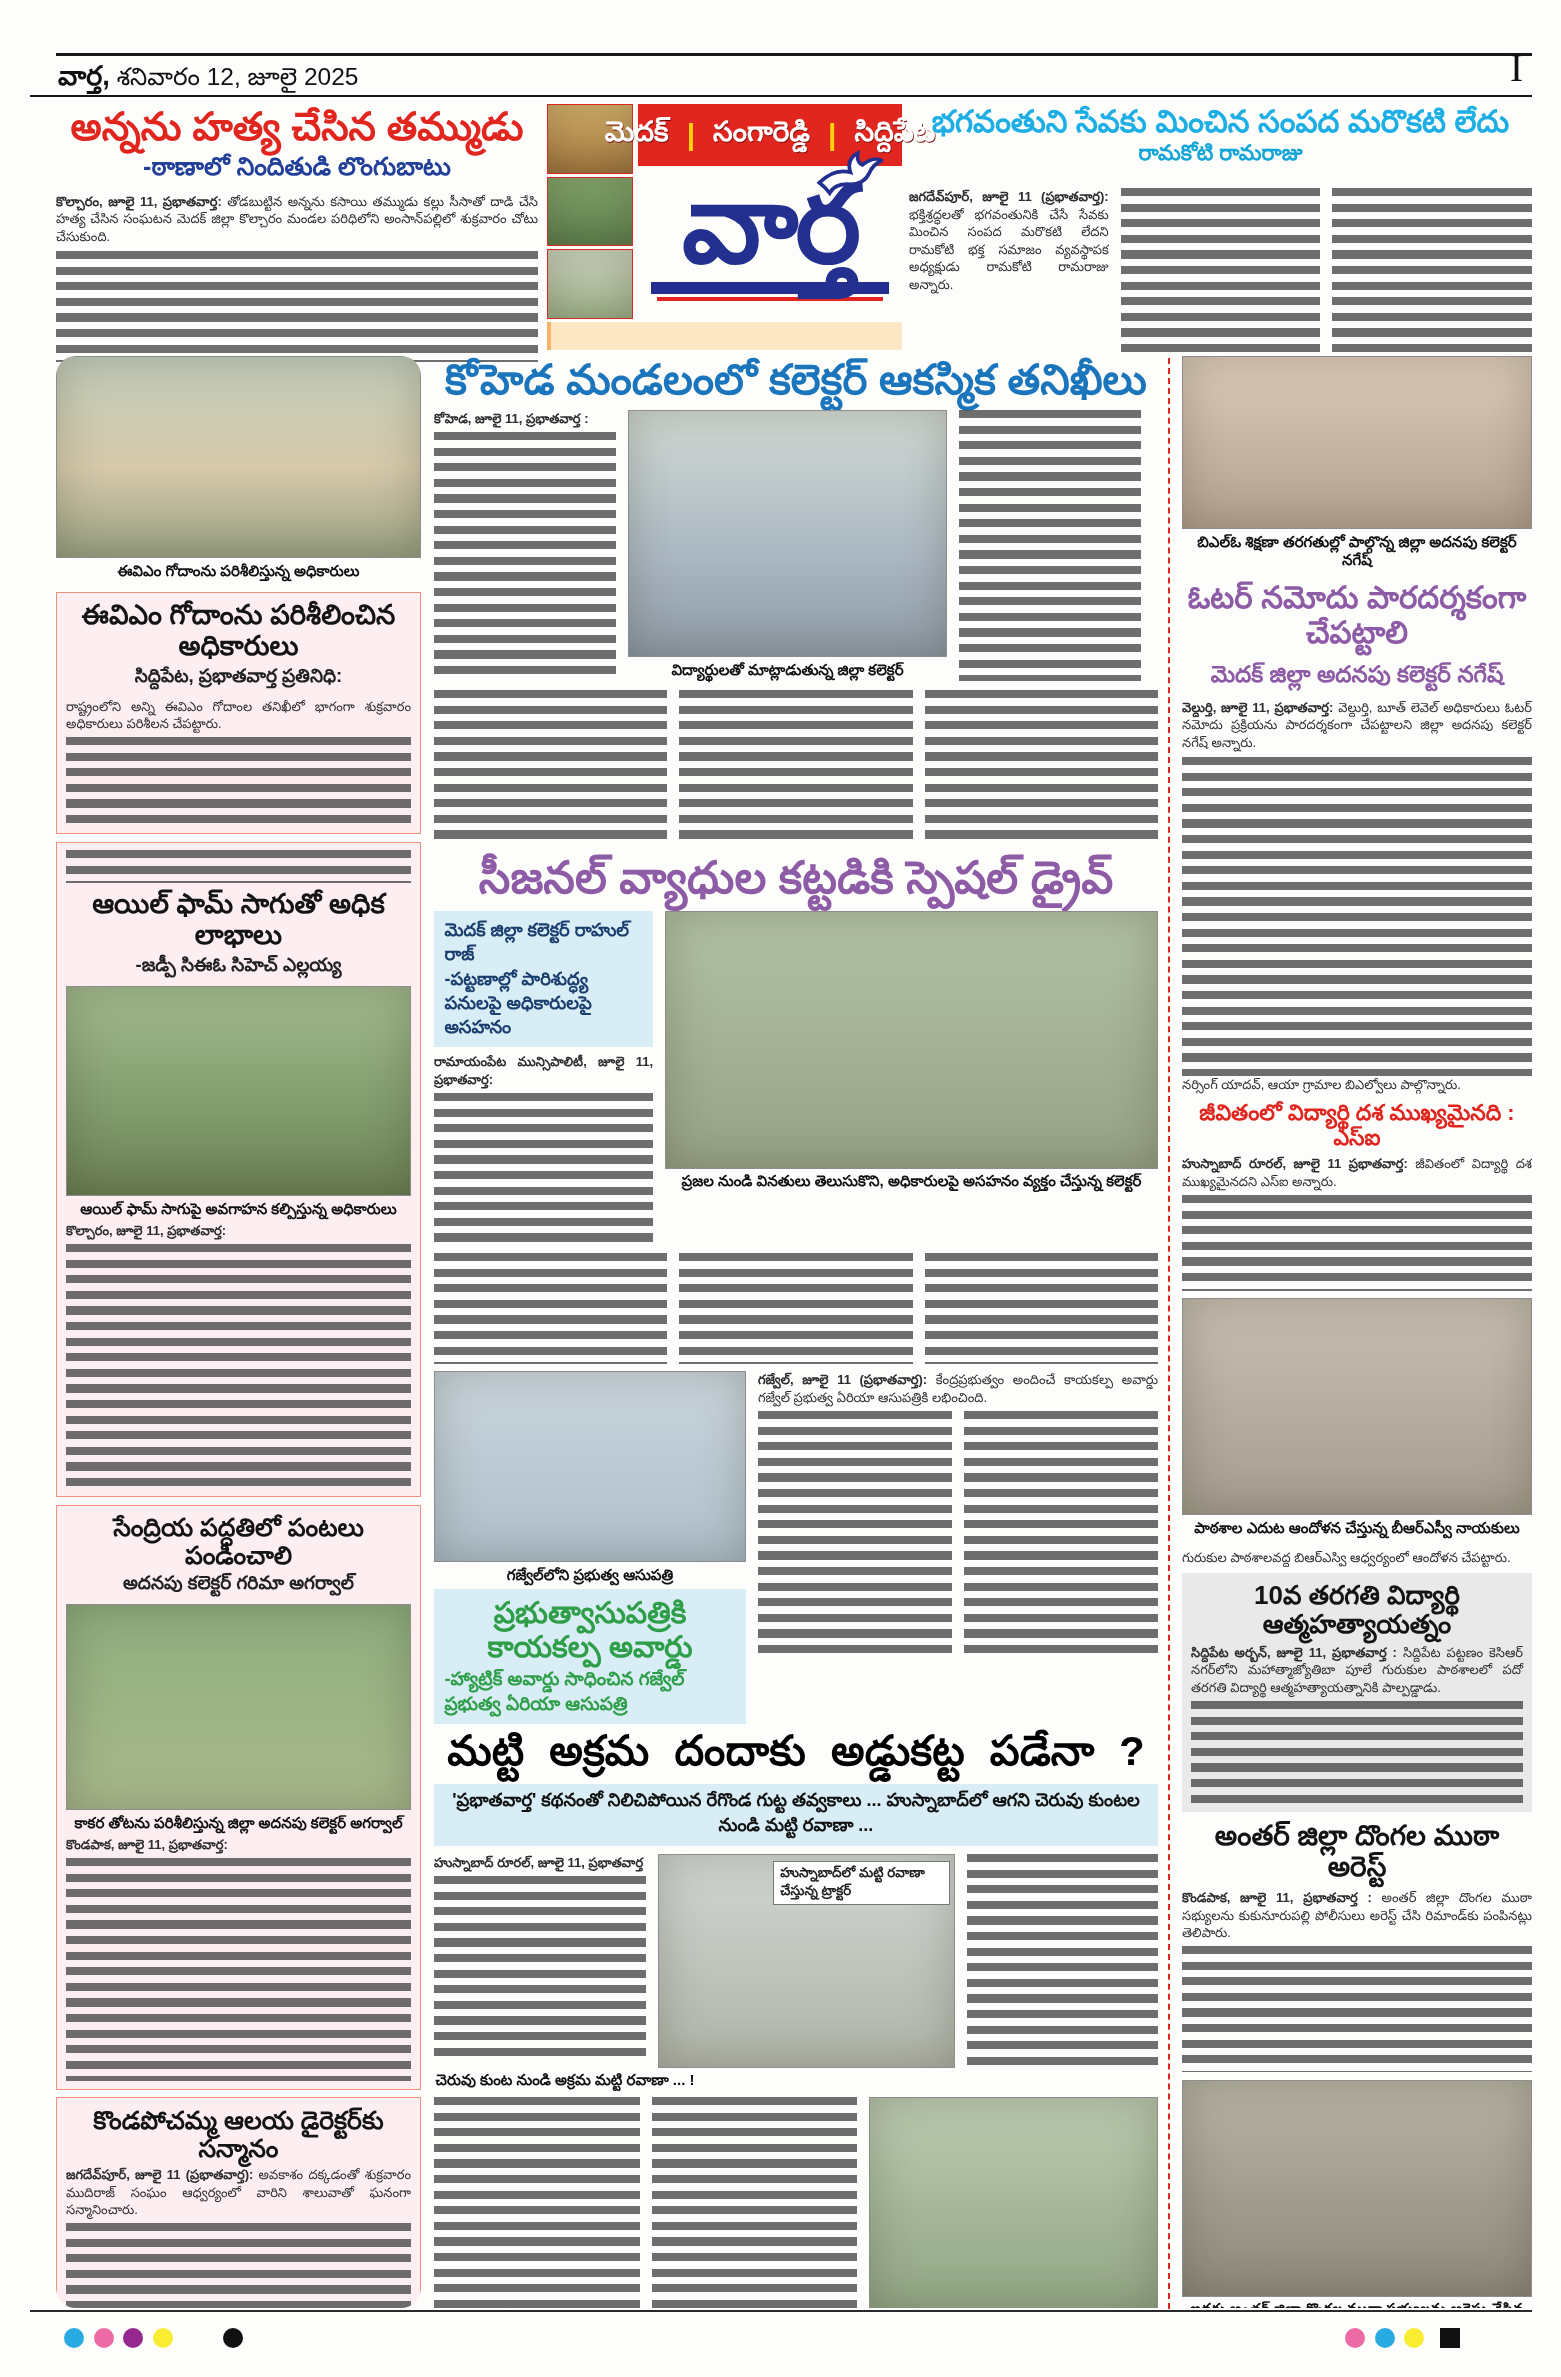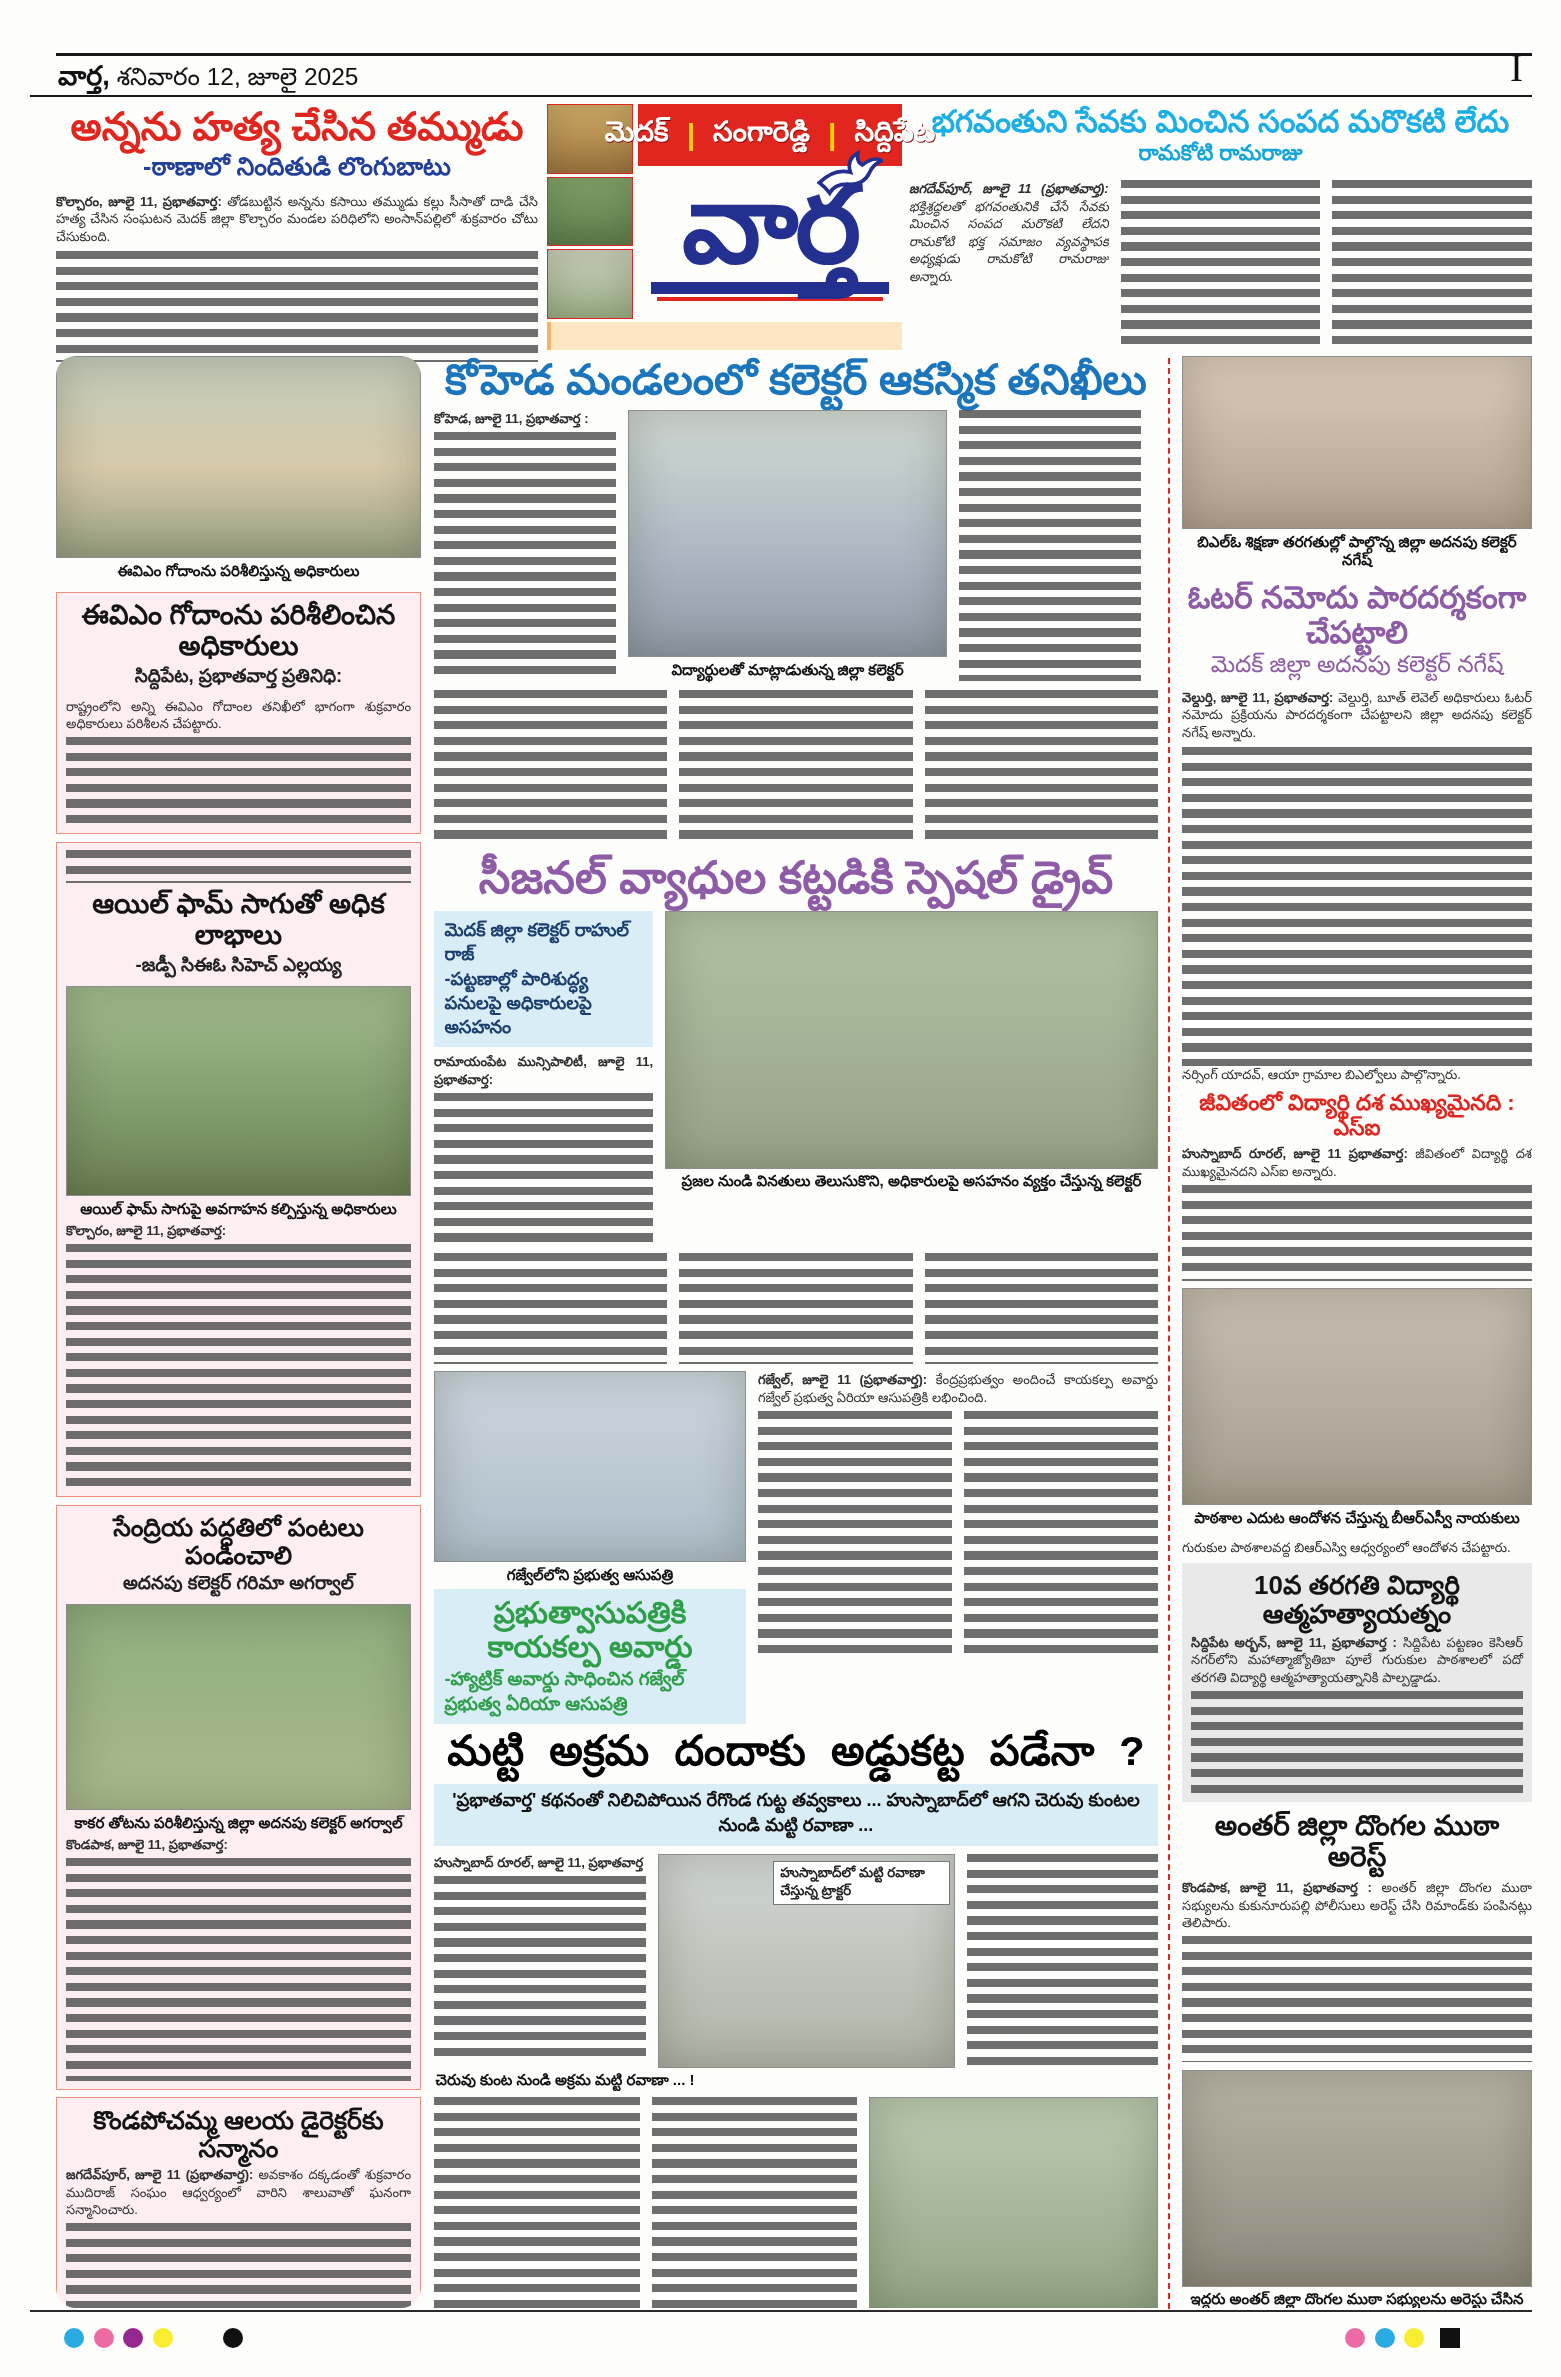--- a/index.html
+++ b/index.html
@@ -63,21 +63,21 @@
   .center-col{left:434px;top:356px;width:724px;height:1952px;display:flex;flex-direction:column;gap:7.4px;overflow:hidden;}
   .right-col{left:1182px;top:356px;width:350px;height:1952px;display:flex;flex-direction:column;gap:7.4px;overflow:hidden;}
   .red-dash{position:absolute;left:1168px;top:358px;height:1951px;width:0;border-left:2.2px dashed #e0261f;}
   .pinkbox{background:#fdeef1;border:1.5px solid #f0907f;padding:7.4px 9px;}
   .hl-black{color:#141414;font-size:27.5px;}
   .hl-black-sm{color:#141414;font-size:25px;}
   .sub-black{font-weight:bold;font-size:18.6px;text-align:center;margin-top:3px;}
   .hl-blue{color:#1b75bc;font-size:42px;}
   .hl-purple{color:#8e5ba6;font-size:45px;}
   .hl-purple-sm{color:#8e5ba6;font-size:31px;}
-  .sub-purple{color:#8e5ba6;font-size:23px;font-weight:normal;text-align:center;margin-top:0;}
+  .sub-purple{color:#8e5ba6;font-size:23px;font-weight:bold;text-align:center;margin-top:10px;}
   .hl-green{color:#2f9e49;font-size:30px;}
   .sub-green{color:#2f9e49;font-size:18.6px;font-weight:bold;text-align:left;margin-top:3px;}
   .hl-red2{color:#000000;font-size:42px;font-family:Liberation Mono, monospace;}
   .hl-red-sm{color:#e0261f;font-size:22px;}
   .infobox{background:#d9edf7;padding:7.4px 10.4px;font-weight:bold;color:#1a3e6e;font-size:18px;line-height:1.35;}
   .strip{background:#d9edf7;color:#111;font-weight:bold;font-size:18px;text-align:center;padding:6px 4.5px;}
   .graybox{background:#e9e9e9;padding:7.4px 9px;}
   .cap-overlay{position:absolute;right:4.5px;top:6px;background:#fff;border:0.7px solid #777;
                font-weight:bold;font-size:13.4px;padding:3px 6px;max-width:55%;}
   
@@ -131,21 +131,21 @@
       <div class="brand">వార్త</div>
       <div class="brand-bar"></div>
       <div class="brand-bar2"></div>
     </div>
     <div class="logo-cream"></div>
   </div>
 
   <div class="abs top-right">
     <div class="hl hl-cyan">భగవంతుని సేవకు మించిన సంపద మరొకటి లేదు</div>
     <div class="sub-cyan">రామకోటి రామరాజు</div>
-    <div class="cols" style="margin-top:10px;height:171px;font-style:italic;">
+    <div class="cols" style="margin-top:18px;height:171px;">
       <div class="body-txt" style="overflow:hidden">
         <span class="dateline">జగదేవ్‌పూర్, జూలై 11 (ప్రభాతవార్త):</span>
         <span>భక్తిశ్రద్ధలతో భగవంతునికి చేసే సేవకు మించిన సంపద మరొకటి లేదని రామకోటి భక్త సమాజం వ్యవస్థాపక అధ్యక్షుడు రామకోటి రామరాజు అన్నారు.</span>
       </div>
       <div class="gk"></div>
       <div class="gk"></div>
     </div>
   </div>
 
   <div class="abs left-col">

